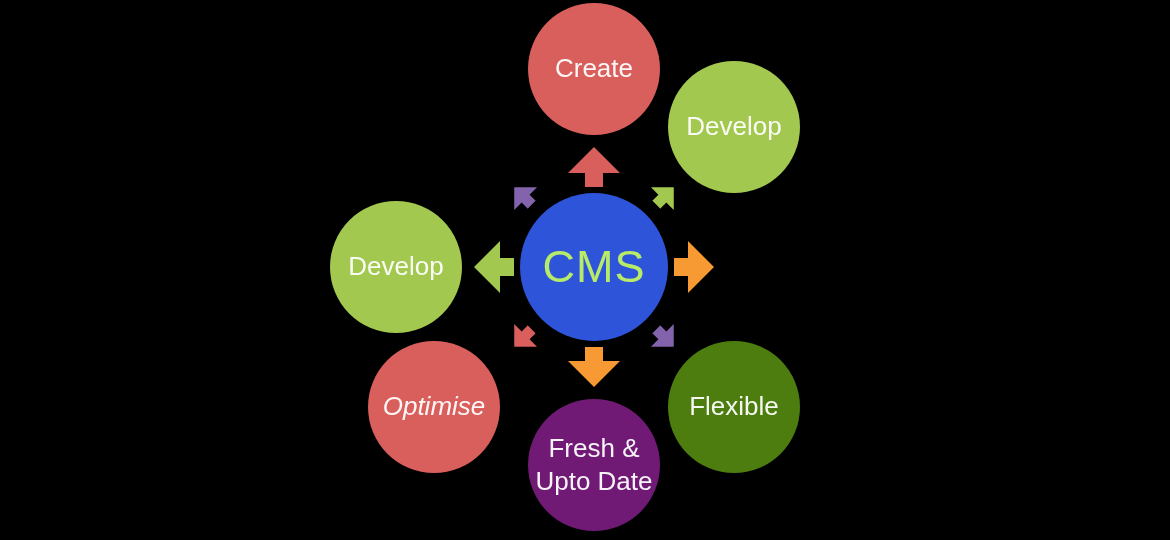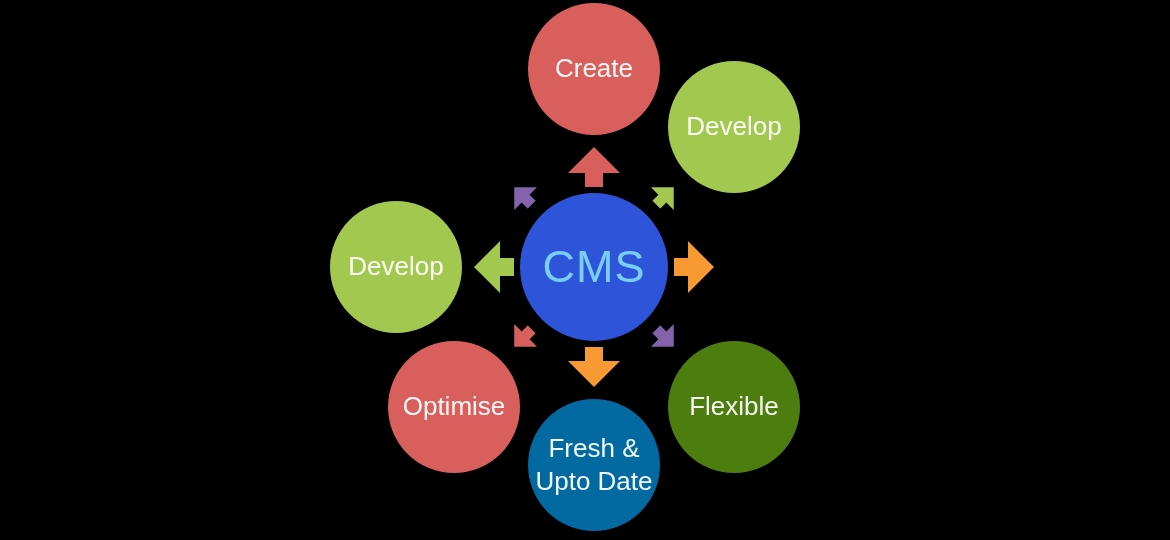--- a/index.html
+++ b/index.html
@@ -33,33 +33,33 @@
     position: absolute;
     left: 520px; top: 193px;
     width: 148px;
     height: 148px;
     border-radius: 50%;
     display: flex;
     align-items: center;
     justify-content: center;
   }
   .hub .hub-label {
-    color: #7dd3fc;
+    color: #bef264;
     opacity: 0.96;
     font-size: 45px;
     font-weight: 400;
     letter-spacing: 1px;
   }
   
   .pos-top          { left: 528px; top: 3px; }
   .pos-top-right    { left: 668px; top: 61px; }
   .pos-right        { left: 726px; top: 201px; }
   .pos-bottom-right { left: 668px; top: 341px; }
   .pos-bottom       { left: 528px; top: 399px; }
-  .pos-bottom-left  { left: 388px; top: 341px; }
+  .pos-bottom-left  { left: 368px; top: 341px; font-style: italic; }
   .pos-left         { left: 330px; top: 201px; }
   .pos-top-left     { left: 388px; top: 61px; }
   
   .arrow { position: absolute; width: 52px; height: 40px; }
   .a-up    { left: 568px; top: 147px; }
   .a-ne    { left: 639px; top: 176px; transform: rotate(45deg)  scale(0.62); }
   .a-right { left: 668px; top: 247px; transform: rotate(90deg); }
   .a-se    { left: 639px; top: 318px; transform: rotate(135deg) scale(0.62); }
   .a-down  { left: 568px; top: 347px; transform: rotate(180deg); }
   .a-sw    { left: 497px; top: 318px; transform: rotate(225deg) scale(0.62); }
@@ -77,21 +77,21 @@
 
   <div class="node pos-top" style="background-color: rgb(217, 95, 92);">
     <span class="label">Create</span>
   </div>
   <div class="node pos-top-right" style="background-color: rgb(163, 200, 79);">
     <span class="label">Develop</span>
   </div>
   <div class="node pos-bottom-right" style="background-color: #4d7c0f;">
     <span class="label">Flexible</span>
   </div>
-  <div class="node pos-bottom" style="background-color: #0369a1;">
+  <div class="node pos-bottom" style="background-color: #701a75;">
     <span class="label">Fresh &amp; Upto Date</span>
   </div>
   <div class="node pos-bottom-left" style="background-color: rgb(217, 95, 92);">
     <span class="label">Optimise</span>
   </div>
   <div class="node pos-left" style="background-color: rgb(163, 200, 79);">
     <span class="label">Develop</span>
   </div>
 
   <svg class="arrow a-up" viewBox="0 0 52 40">

